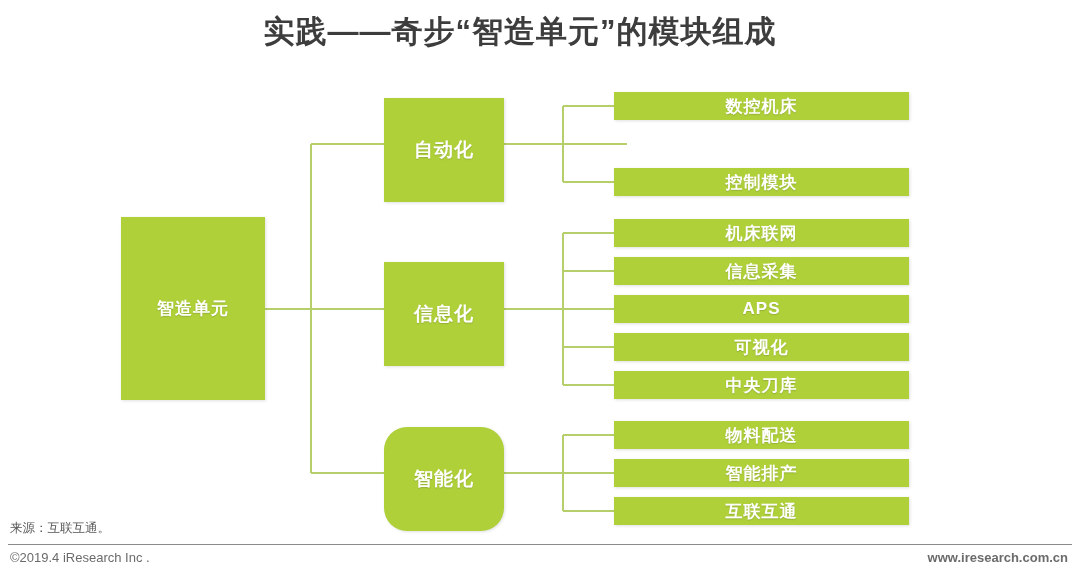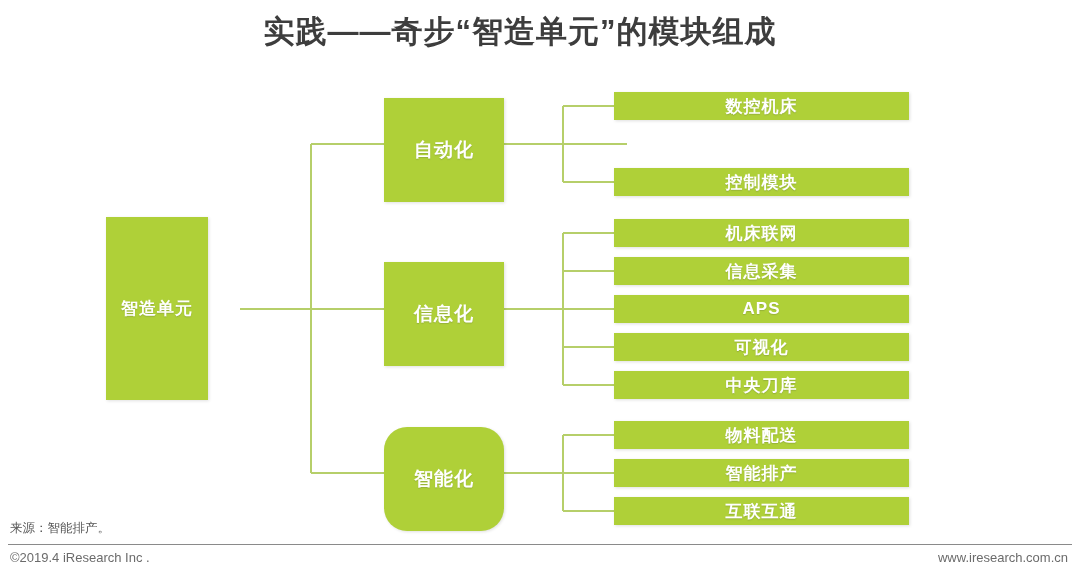--- a/index.html
+++ b/index.html
@@ -56,23 +56,23 @@
     justify-content: center;
     color: #ffffff;
     font-weight: bold;
     text-shadow: 0 1px 1px rgba(120,140,60,0.45);
     letter-spacing: 1px;
     user-select: none;
   }
 
   
   .node.root {
-    left: 106px;
+    left: 121px;
     top: 147px;
-    width: 102px;
+    width: 144px;
     height: 183px;
     font-size: 17px;
     box-shadow: 1px 1px 3px rgba(0,0,0,0.12);
   }
 
   
   .node.mid {
     left: 384px;
     width: 120px;
     height: 104px;
@@ -124,20 +124,21 @@
     color: #6b6b6b;
     white-space: nowrap;
   }
   #website {
     position: absolute;
     right: 12px;
     top: 30px;
     font-size: 13px;
     color: #6b6b6b;
     white-space: nowrap;
+    font-weight: bold;
   }
 </style>
 </head>
 <body>
 
 <div id="page-title">实践——奇步“智造单元”的模块组成</div>
 
 <div id="diagram">
 
   <svg id="connectors" viewBox="0 0 1080 455" preserveAspectRatio="none">
@@ -188,17 +189,17 @@
   <div class="node leaf" style="top:263px">可视化</div>
   <div class="node leaf" style="top:301px">中央刀库</div>
 
   <div class="node leaf" style="top:351px">物料配送</div>
   <div class="node leaf" style="top:389px">智能排产</div>
   <div class="node leaf" style="top:427px">互联互通</div>
 
 </div>
 
 <div id="footer">
-  <div id="source-note">来源：智能排产。</div>
+  <div id="source-note">来源：互联互通。</div>
   <div id="footer-divider"></div>
   <div id="copyright">©2019.4 iResearch Inc .</div>
   <div id="website">www.iresearch.com.cn</div>
 </div>
 
 </body></html>

